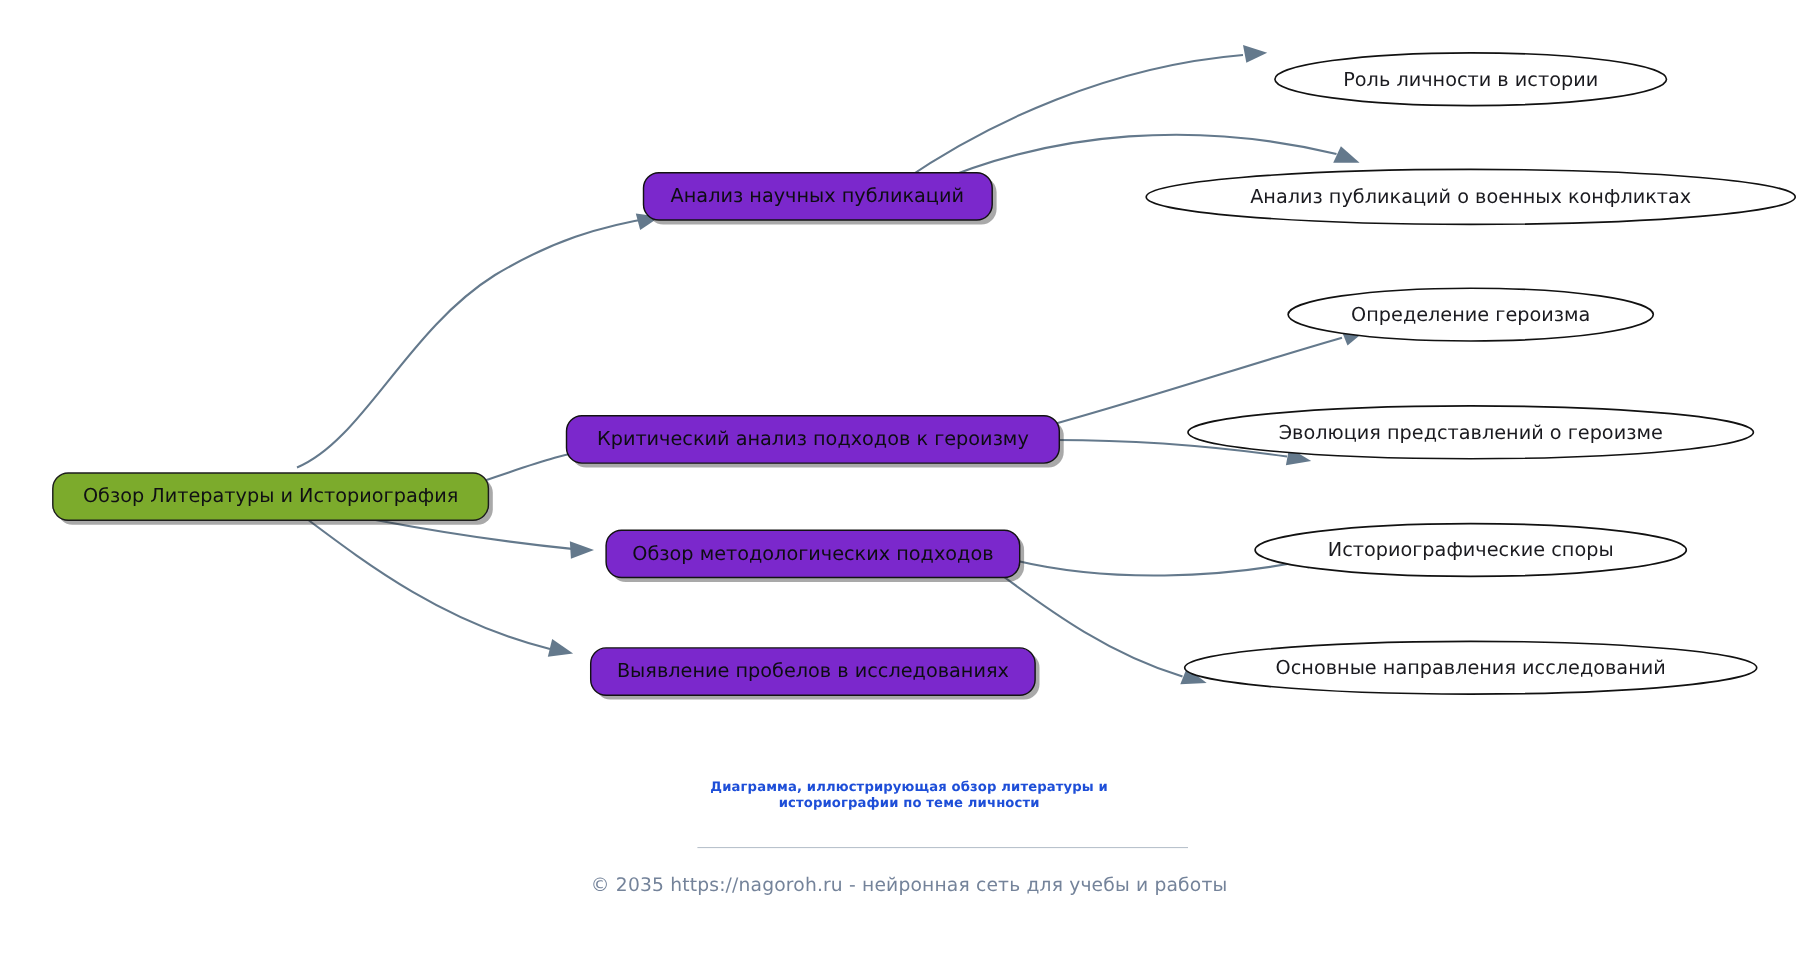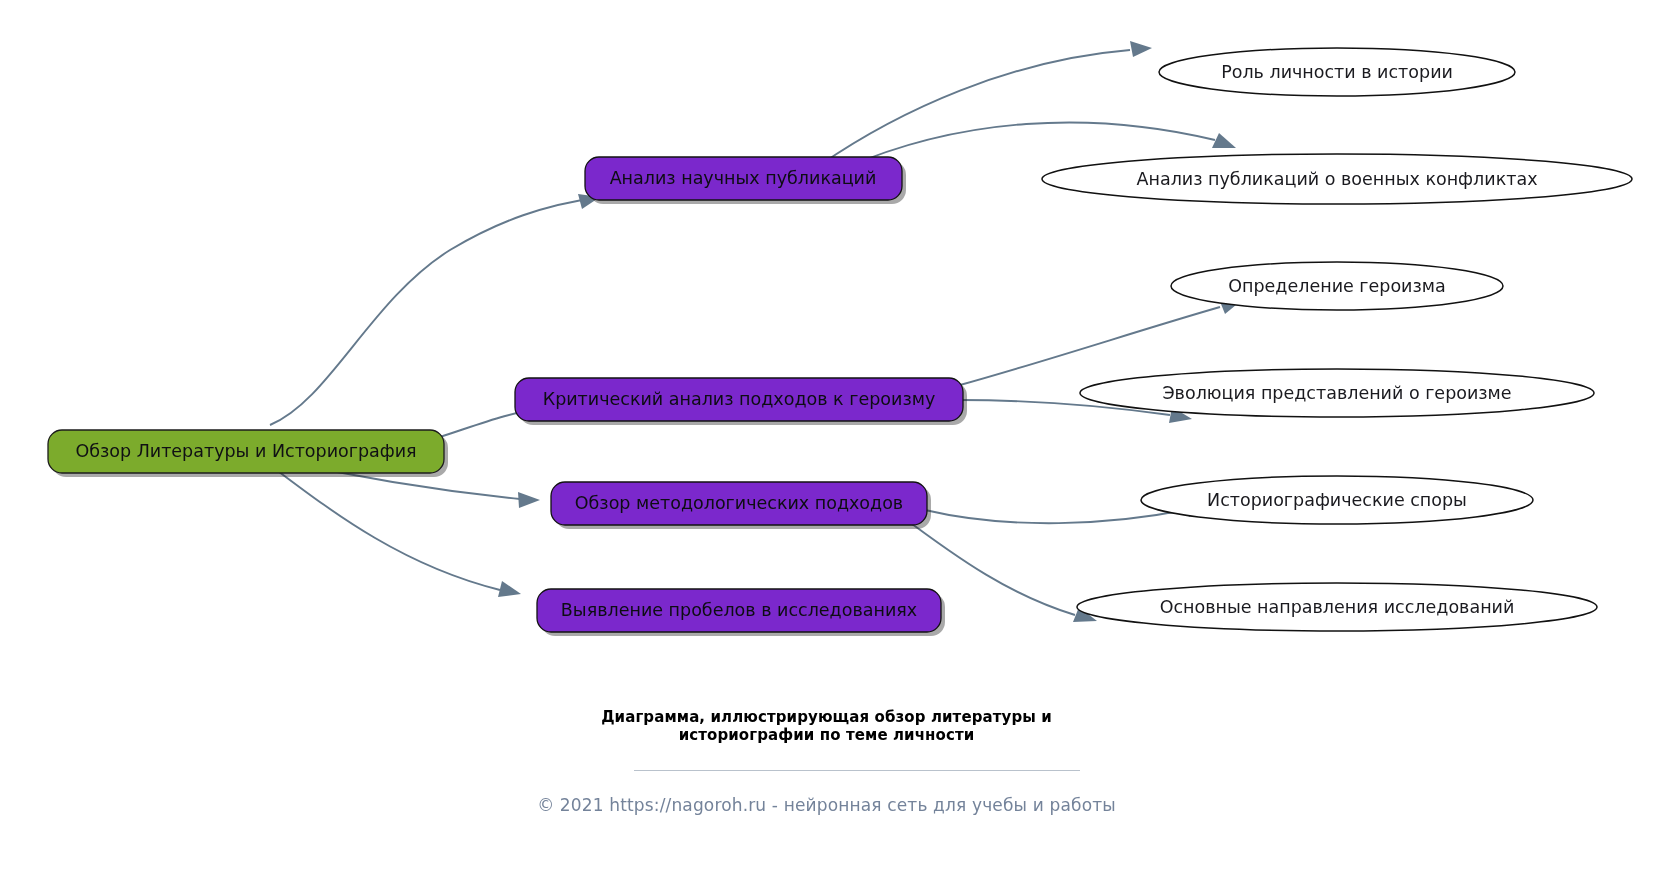--- a/index.html
+++ b/index.html
@@ -78,23 +78,23 @@
     stroke: none;
   }
   .footer {
     position: absolute;
     left: 0;
     width: 1653px;
     text-align: center;
   }
   #caption {
     top: 708px;
-    font-size: 15px;
+    font-size: 12px;
     font-weight: bold;
-    color: #000000;
+    color: #1d4ed8;
     line-height: 1.22;
     letter-spacing: 0.1px;
   }
   #caption .caption-line {
     display: block;
   }
   #divider {
     position: absolute;
     top: 770px;
     left: 634px;
@@ -220,15 +220,15 @@
 
   </svg>
 
   <div class="footer" id="caption">
     <span class="caption-line">Диаграмма, иллюстрирующая обзор литературы и</span>
     <span class="caption-line">историографии по теме личности</span>
   </div>
 
   <div id="divider"></div>
 
-  <div class="footer" id="copyright">© 2021 https://nagoroh.ru - нейронная сеть для учебы и работы</div>
+  <div class="footer" id="copyright">© 2035 https://nagoroh.ru - нейронная сеть для учебы и работы</div>
 
 </div>
 
 </body></html>

